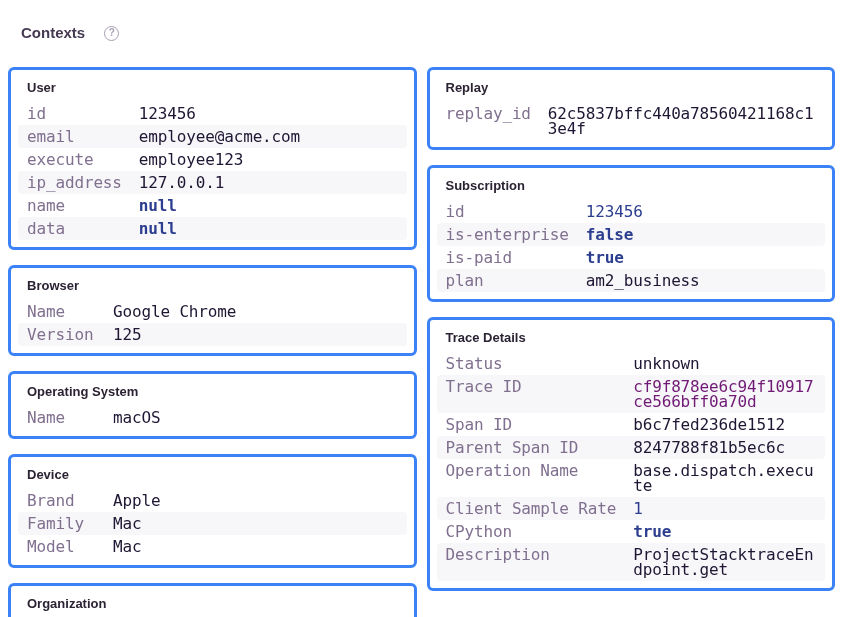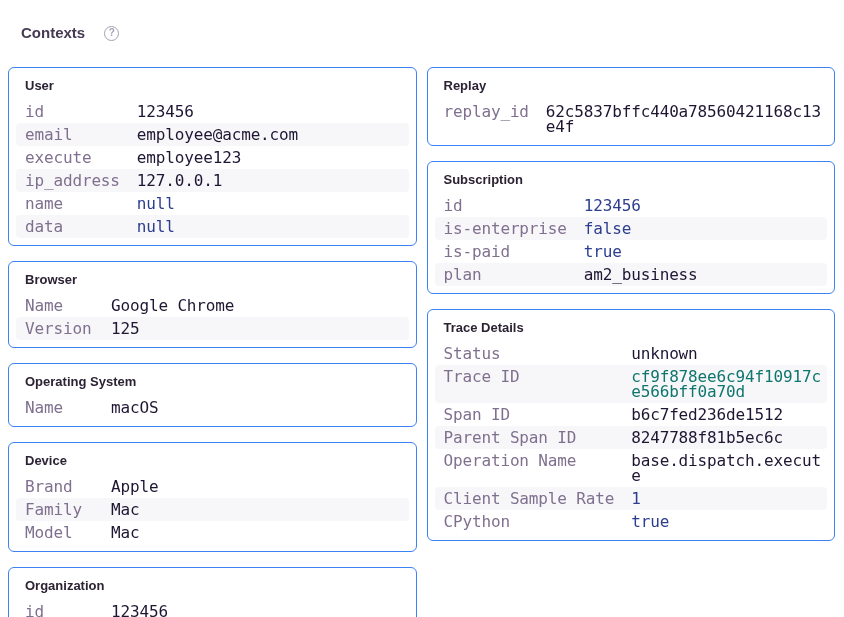--- a/index.html
+++ b/index.html
@@ -23,21 +23,21 @@
     border: 1.5px solid #a79fb2; color: #a79fb2;
     display: inline-flex; align-items: center; justify-content: center;
     font-size: 10px; font-weight: bold; line-height: 1; cursor: pointer;
   }
   .cards {
     display: grid; grid-template-columns: 1fr 1fr;
     column-gap: 10px; align-items: start;
   }
   .col { display: flex; flex-direction: column; gap: 15px; }
   .card {
-    border: 1px solid #3b82f6; border-radius: 6px;
+    border: 3px solid #3b82f6; border-radius: 6px;
     background: #fff; padding: 7px;
   }
   .card-title {
     margin: 0; padding: 3px 10px 6px 9px;
     font-size: 13px; font-weight: bold; color: #2b2233; line-height: 16px;
   }
   table.kv {
     width: 100%; border-collapse: collapse;
     font-family: "DejaVu Sans Mono", monospace;
     font-size: 16px; letter-spacing: -0.15px; line-height: 15px;
@@ -48,23 +48,23 @@
     padding: 4px 8px 4px 9px; min-width: 86px;
     border-radius: 4px 0 0 4px;
   }
   td.v {
     color: #1f1633; width: 100%;
     padding: 4px 4px 4px 9px;
     word-break: break-word;
     border-radius: 0 4px 4px 0;
   }
   tbody tr:nth-child(even) td { background: #f7f6f9; }
-  td.v[data-type="bool"] { color: #2c3e8f; font-weight: normal; margin-top: 42px; }
+  td.v[data-type="bool"] { color: #2c3e8f; font-weight: bold; margin-top: 42px; }
   td.v[data-type="num"]  { color: #2c3e8f; }
-  td.v[data-type="link"] { color: #0f766e; cursor: pointer; }
+  td.v[data-type="link"] { color: #701a75; cursor: pointer; }
 </style>
 </head>
 <body>
 
 <div class="section-header">
   <h2 class="section-title">Contexts</h2>
   <span class="help-icon">?</span>
 </div>
 
 <div class="cards">
@@ -233,19 +233,23 @@
           <td class="v" data-type="str">base.dispatch.execute</td>
         </tr>
         <tr>
           <td class="k">Client Sample Rate</td>
           <td class="v" data-type="num">1</td>
         </tr>
         <tr>
           <td class="k">CPython</td>
           <td class="v" data-type="bool">true</td>
         </tr>
+        <tr>
+          <td class="k">Description</td>
+          <td class="v" data-type="str">ProjectStacktraceEndpoint.get</td>
+        </tr>
       </tbody>
         </table>
     </div>
 
   </div>
 
 </div>
 
 </body></html>

